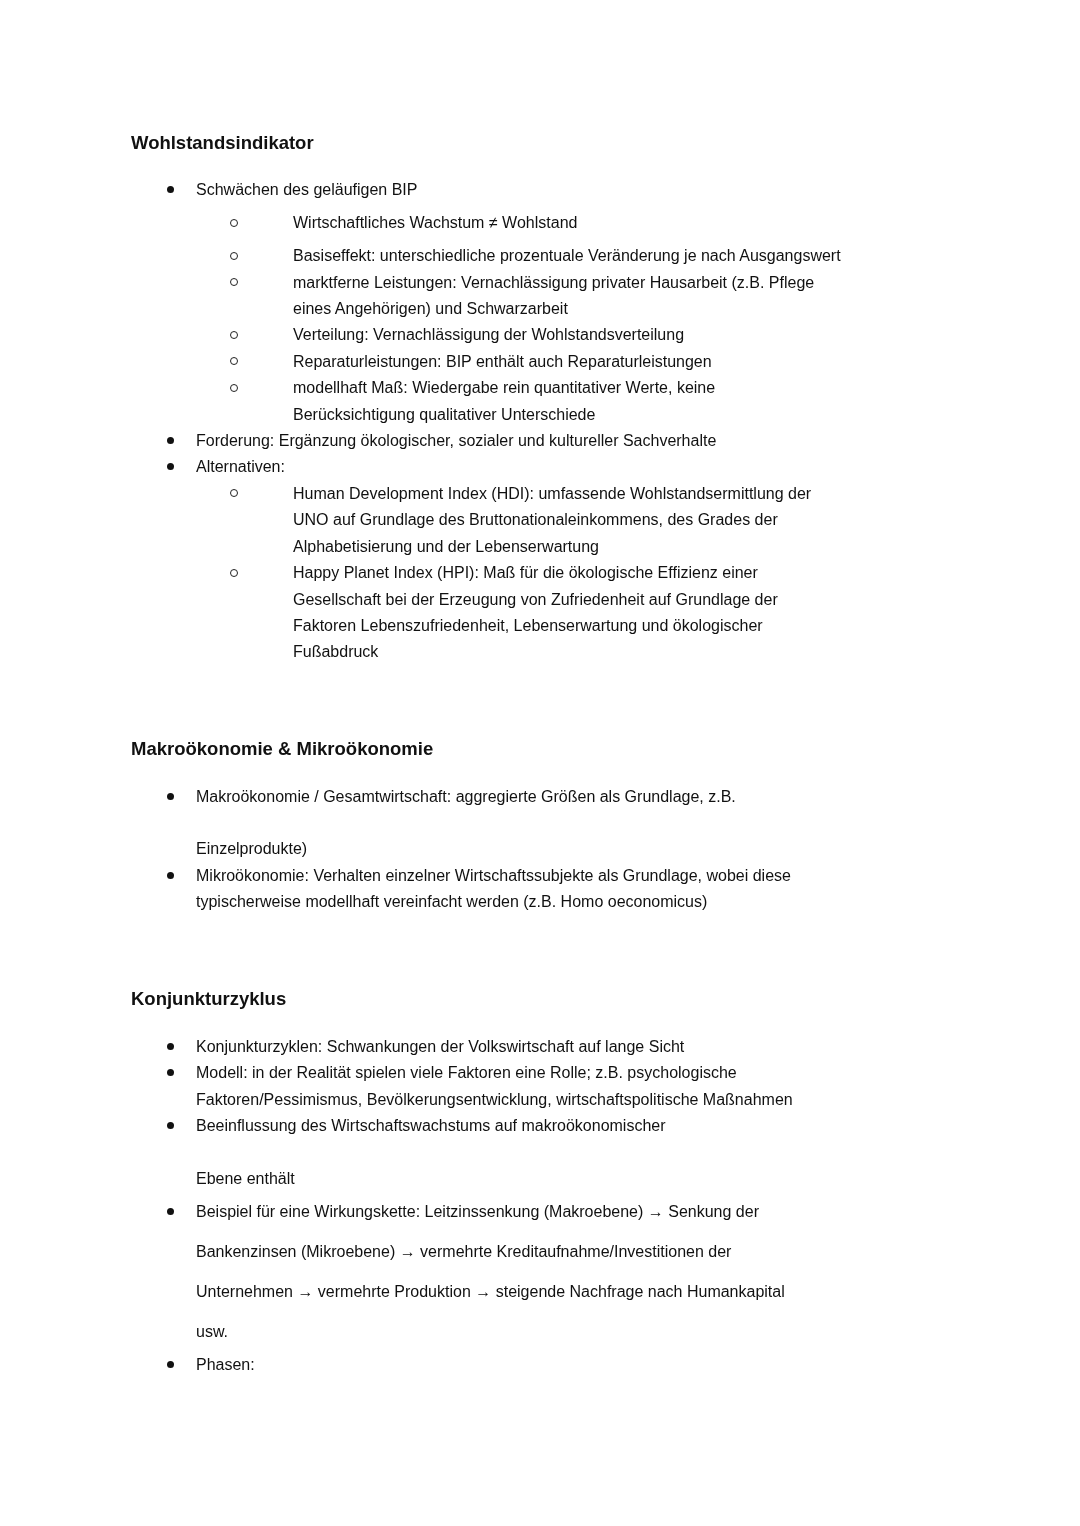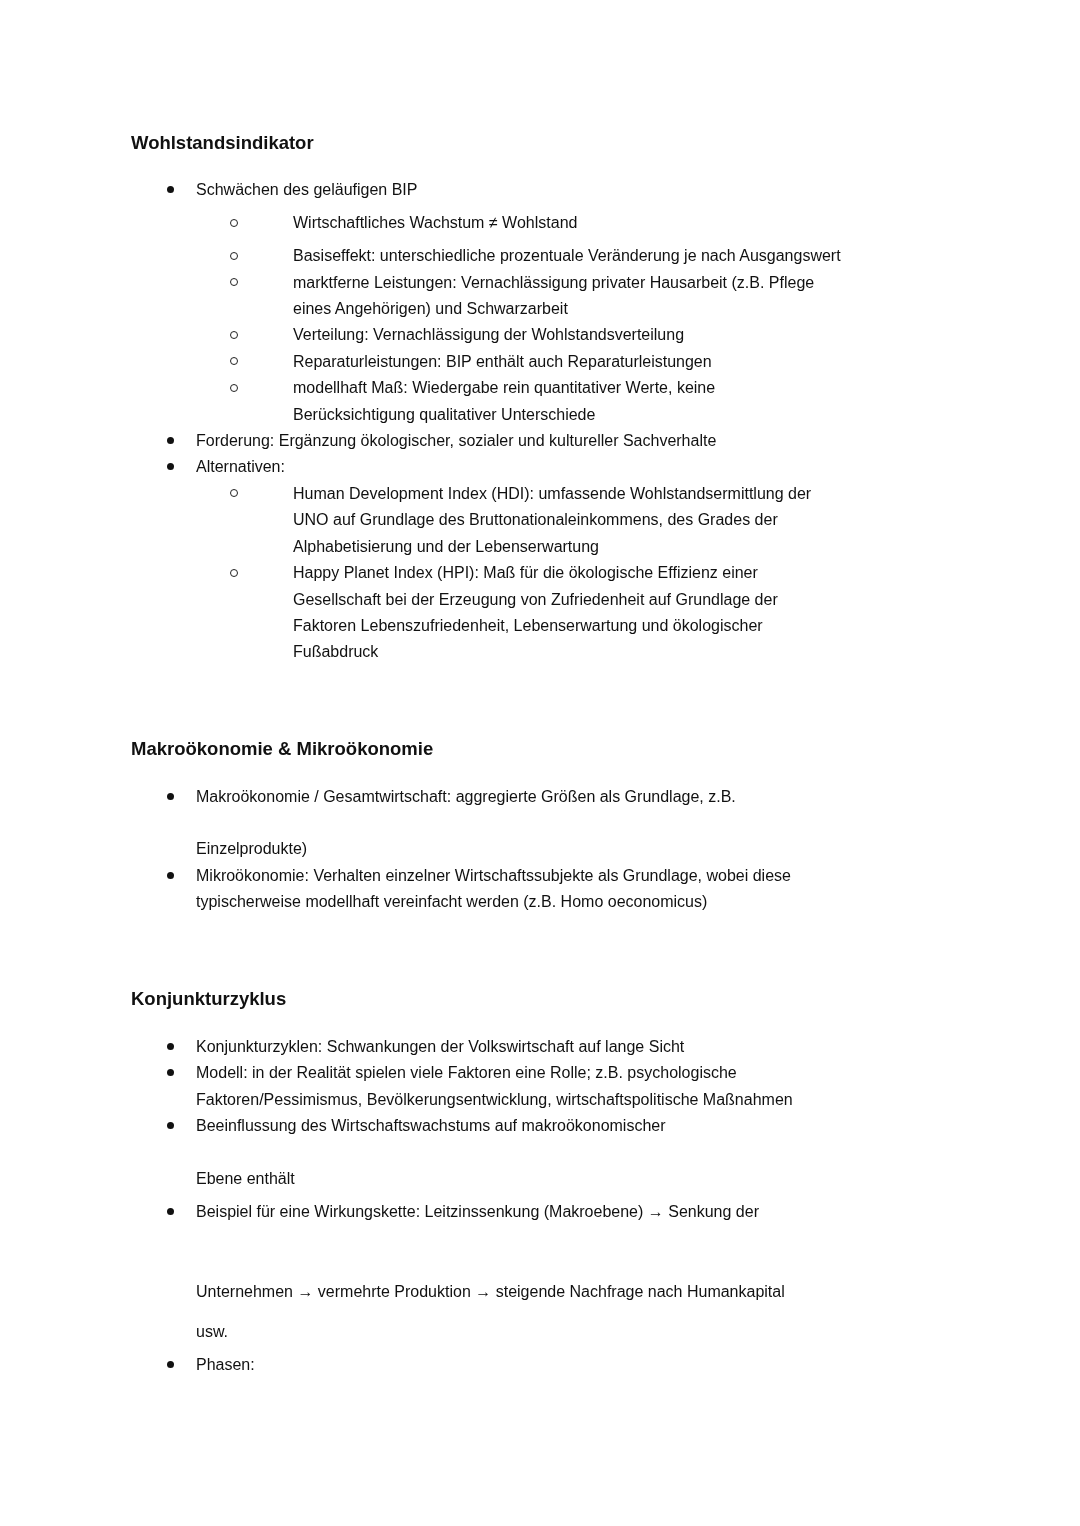--- a/index.html
+++ b/index.html
@@ -79,20 +79,21 @@
   <span class="dot" style="top:1069px"></span>
   <div class="line l1" style="top:1062px">Modell: in der Realität spielen viele Faktoren eine Rolle; z.B. psychologische</div>
   <div class="line l1" style="top:1089px">Faktoren/Pessimismus, Bevölkerungsentwicklung, wirtschaftspolitische Maßnahmen</div>
 
   <span class="dot" style="top:1122px"></span>
   <div class="line l1" style="top:1115px">Beeinflussung des Wirtschaftswachstums auf makroökonomischer</div>
   <div class="line l1" style="top:1168px">Ebene enthält</div>
 
   <span class="dot" style="top:1208px"></span>
   <div class="line l1" style="top:1201px">Beispiel für eine Wirkungskette: Leitzinssenkung (Makroebene) → Senkung der</div>
+  <div class="line l1" style="top:1241px">Bankenzinsen (Mikroebene) → vermehrte Kreditaufnahme/Investitionen der</div>
   <div class="line l1" style="top:1281px">Unternehmen → vermehrte Produktion → steigende Nachfrage nach Humankapital</div>
   <div class="line l1" style="top:1321px">usw.</div>
 
   <span class="dot" style="top:1361px"></span>
   <div class="line l1" style="top:1354px">Phasen:</div>
 
   <div class="pagenum">10</div>
 </div>
 
 </body></html>

